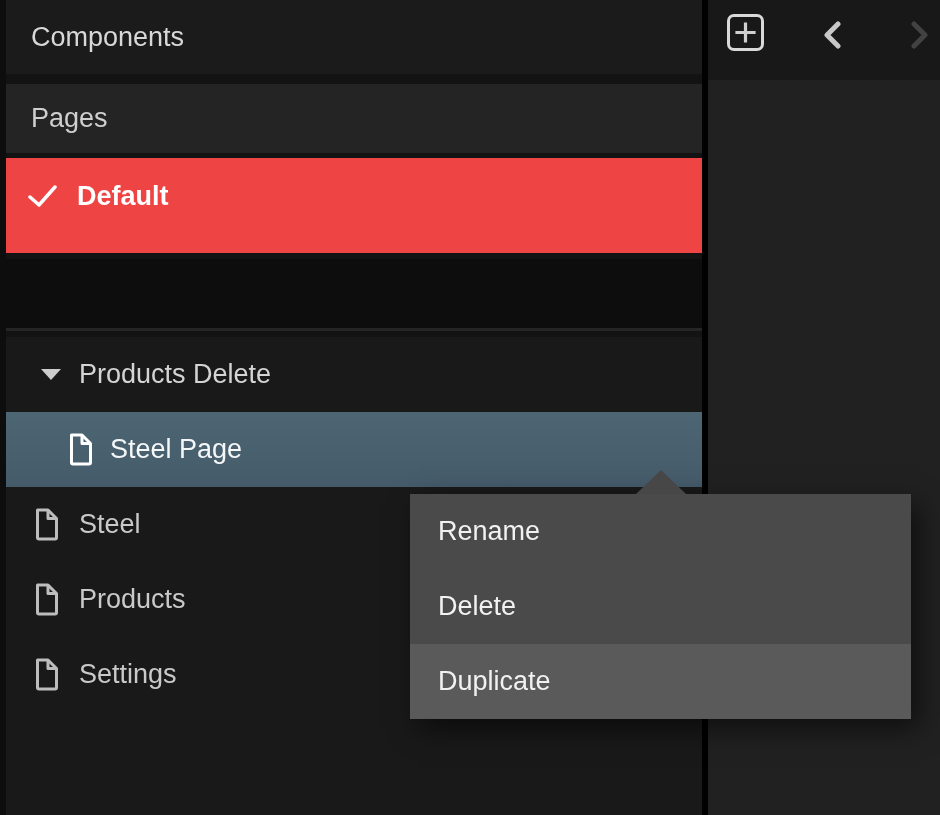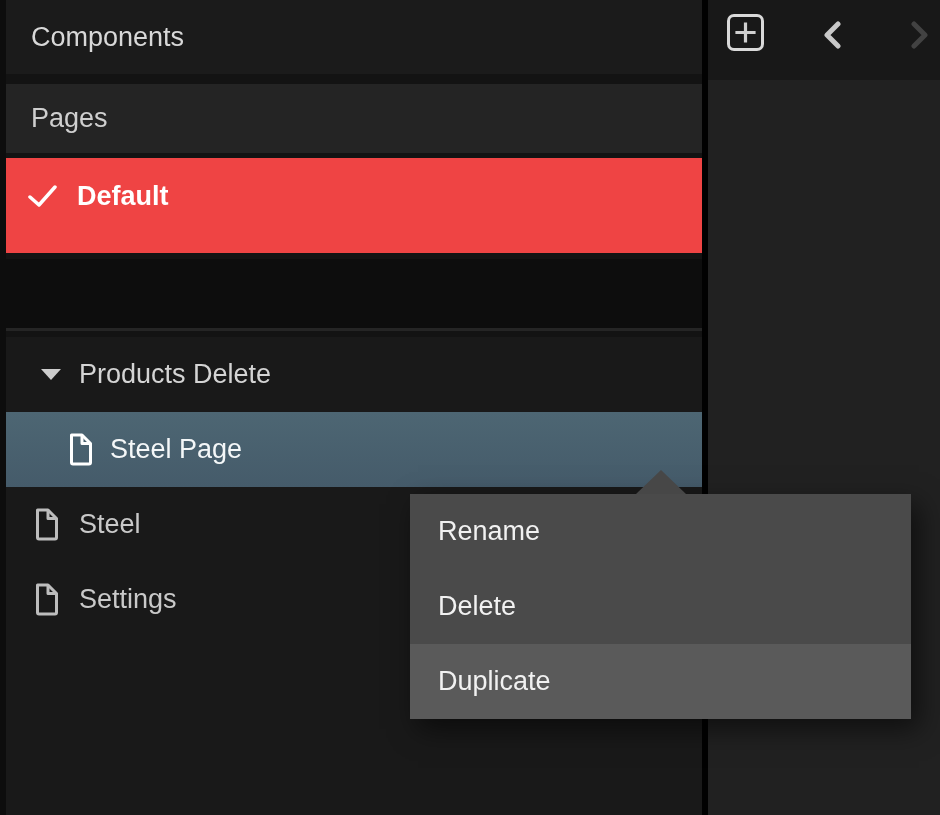--- a/index.html
+++ b/index.html
@@ -131,20 +131,29 @@
     <div class="tree-row row-top">
       <span class="ico">
         <svg width="26" height="33" viewBox="0 0 26 33">
           <path d="M3.5 2 H14 L22.5 10.5 V29.5 Q22.5 31 21 31 H5 Q3.5 31 3.5 29.5 Z" fill="none" stroke="#bdbdbd" stroke-width="3" stroke-linejoin="round"></path>
           <path d="M14 2 V10.5 H22.5" fill="none" stroke="#bdbdbd" stroke-width="3" stroke-linejoin="round"></path>
         </svg>
       </span>
       <span class="lbl">Steel</span>
     </div>
 
+    <div class="tree-row row-top">
+      <span class="ico">
+        <svg width="26" height="33" viewBox="0 0 26 33">
+          <path d="M3.5 2 H14 L22.5 10.5 V29.5 Q22.5 31 21 31 H5 Q3.5 31 3.5 29.5 Z" fill="none" stroke="#bdbdbd" stroke-width="3" stroke-linejoin="round"></path>
+          <path d="M14 2 V10.5 H22.5" fill="none" stroke="#bdbdbd" stroke-width="3" stroke-linejoin="round"></path>
+        </svg>
+      </span>
+      <span class="lbl">Products</span>
+    </div>
 
     <div class="tree-row row-top">
       <span class="ico">
         <svg width="26" height="33" viewBox="0 0 26 33">
           <path d="M3.5 2 H14 L22.5 10.5 V29.5 Q22.5 31 21 31 H5 Q3.5 31 3.5 29.5 Z" fill="none" stroke="#bdbdbd" stroke-width="3" stroke-linejoin="round"></path>
           <path d="M14 2 V10.5 H22.5" fill="none" stroke="#bdbdbd" stroke-width="3" stroke-linejoin="round"></path>
         </svg>
       </span>
       <span class="lbl">Settings</span>
     </div>

